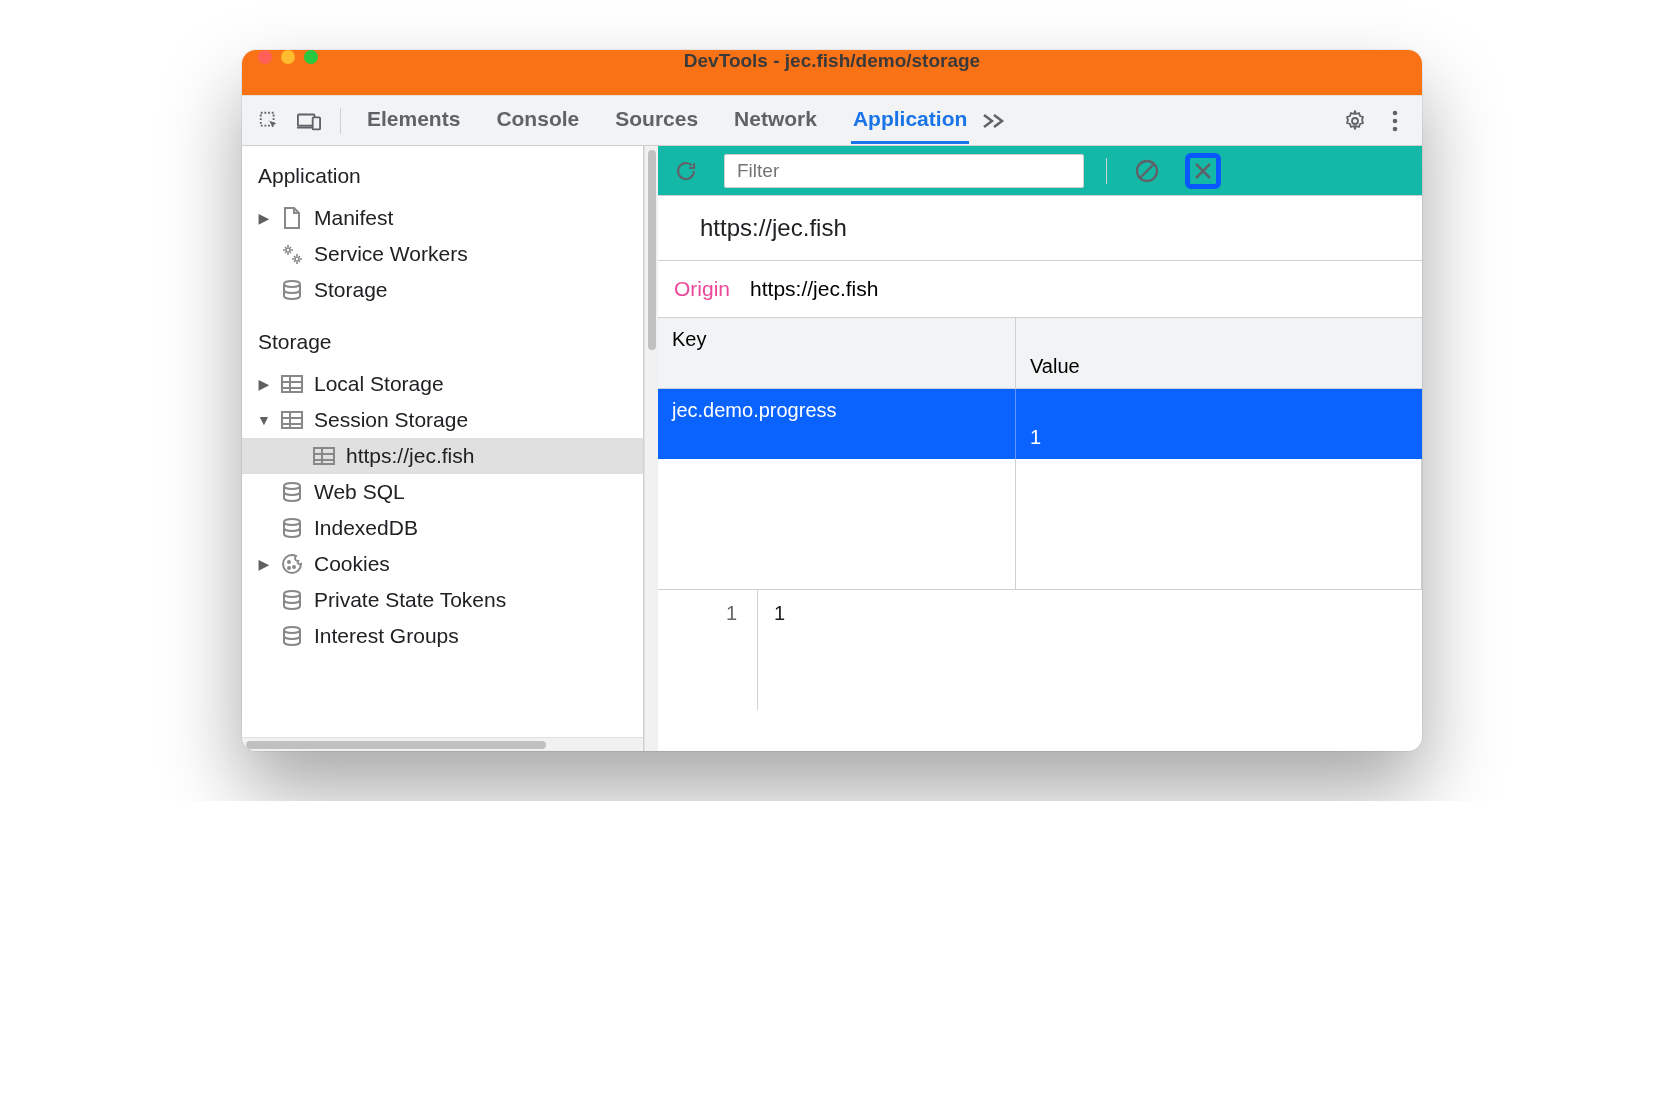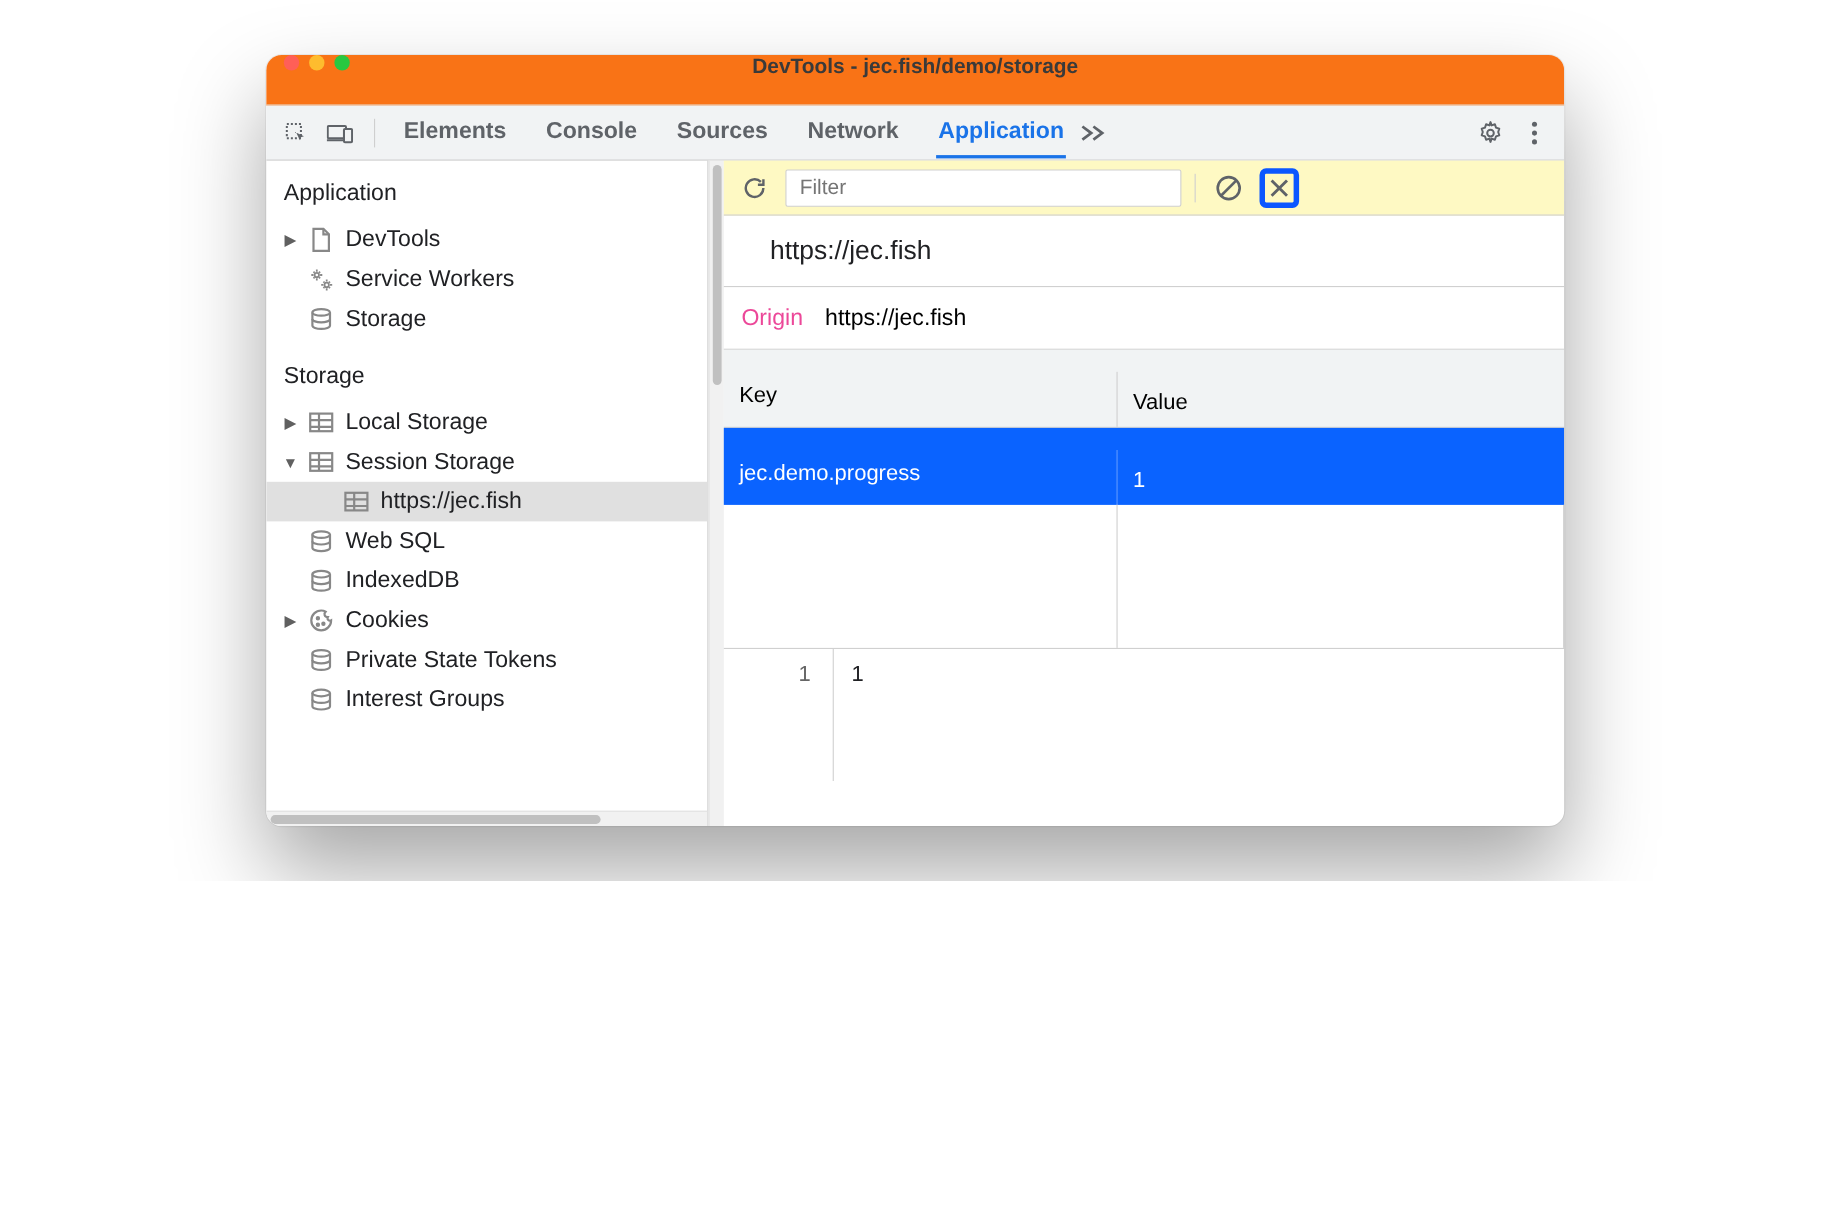--- a/index.html
+++ b/index.html
@@ -67,41 +67,41 @@
   .tree li.selected { background:#e0e0e0; }
   .tree li .caret { width:12px; display:inline-flex; justify-content:center; color:#606060; font-size:14px; margin-left:-18px;}
   .tree li.child { padding-left: 70px; }
   .tree .ico { width:24px; height:24px; display:inline-flex; align-items:center; justify-content:center; color:#5f6368;}
   .sidebar-scroll { height:14px; background:#f1f1f1; border-top:1px solid #e0e0e0; position:relative;}
   .sidebar-scroll .thumb { position:absolute; left:4px; top:3px; height:8px; width:300px; background:#c0c0c0; border-radius:4px;}
   .main { flex:1; display:flex; flex-direction:column; position:relative;}
   .scroll-col { width:14px; background:#f1f1f1; border-left:1px solid #e0e0e0; }
   .scroll-col .thumb { width:8px; margin:4px auto 0; height:200px; background:#c0c0c0; border-radius:4px;}
   .main-toolbar {
-    height:50px; background:#fef9c3; border-bottom:1px solid #d0d0d0;
-    display:flex; align-items:center; padding:0 10px; gap:10px;
+    height:50px; background:#14b8a6; border-bottom:1px solid #d0d0d0;
+    display:flex; align-items:center; padding:0 10px; gap:20px;
   }
   .filter-input {
     flex: 0 0 360px; height:34px; border:1px solid #d0d0d0; background:#fff;
     padding: 0 12px; font-size:19px; color:#5f6368; border-radius:2px;
   }
   .main-toolbar .sep { width:1px; height:26px; background:#cfcfcf; margin:0 2px;}
   .main-toolbar .actbtn {
     width:36px; height:36px; display:flex; align-items:center; justify-content:center;
     color:#5f6368; cursor:pointer; border-radius:6px;
   }
   .highlight-ring { border: 5px solid #0b57ff; border-radius:12px; }
   .origin-header { padding: 18px 16px 18px 42px; font-size:24px; color:#202124; border-bottom:1px solid #d0d0d0;}
   .origin-row { display:flex; align-items:center; gap:20px; padding: 16px 16px; font-size:21px; border-bottom:1px solid #d0d0d0;}
   .origin-row .lbl { color:#ec4899; }
   .kv-table { flex:0 0 auto; display:flex; flex-direction:column; border-bottom:1px solid #d0d0d0;}
   .kv-head, .kv-row { display:flex; }
   .kv-head { background:#f1f3f4; border-bottom:1px solid #d0d0d0;}
   .kv-cell { padding: 10px 14px; font-size:20px; border-right:1px solid #d0d0d0;}
-  .kv-cell.key { flex: 0 0 358px; margin-top: 20px; }
+  .kv-cell.key { flex: 0 0 358px; }
   .kv-cell.val { flex: 1; border-right:none;margin-top:27px;}
   .kv-row.selected { background:#0a63ff; color:#fff; }
   .kv-row.selected .kv-cell { border-right-color: rgba(255,255,255,0.35); }
   .kv-empty { height: 130px; display:flex;}
   .kv-empty .c { border-right:1px solid #d0d0d0;}
   .kv-empty .c.key { flex:0 0 358px;}
   .kv-empty .c.val { flex:1;}
   .preview { display:flex; border-top: none; height: 120px;}
   .preview .ln { width:100px; text-align:right; padding:12px 20px 0 0; font-size:20px; color:#666; border-right:1px solid #d0d0d0;}
   .preview .pv { padding:12px 16px 0; font-size:20px; color:#202124;}
@@ -172,21 +172,21 @@
         <div class="section-title">Application</div>
         <ul class="tree">
           <li>
             <span class="caret">▶</span>
             <span class="ico">
               <svg width="20" height="24" viewBox="0 0 20 24" fill="none" stroke="#888" stroke-width="2">
                   <path d="M3 2h9l5 5v15H3z"></path>
                   <path d="M12 2v5h5"></path>
                 </svg>
             </span>
-            <span>DevTools</span>
+            <span>Manifest</span>
           </li>
           <li>
             <span class="caret"></span>
             <span class="ico">
               <svg width="24" height="24" viewBox="0 0 24 24" fill="none" stroke="#888" stroke-width="1.6">
                   <circle cx="8" cy="8" r="2"></circle>
                   <path d="M8 3v2M8 11v2M3 8h2M11 8h2M5 5l1 1M11 11l-1-1M11 5l-1 1M5 11l1-1"></path>
                   <circle cx="17" cy="17" r="2"></circle>
                   <path d="M17 12v2M17 20v2M12 17h2M20 17h2M14 14l1 1M20 20l-1-1M20 14l-1 1M14 20l1-1"></path>
                 </svg>

